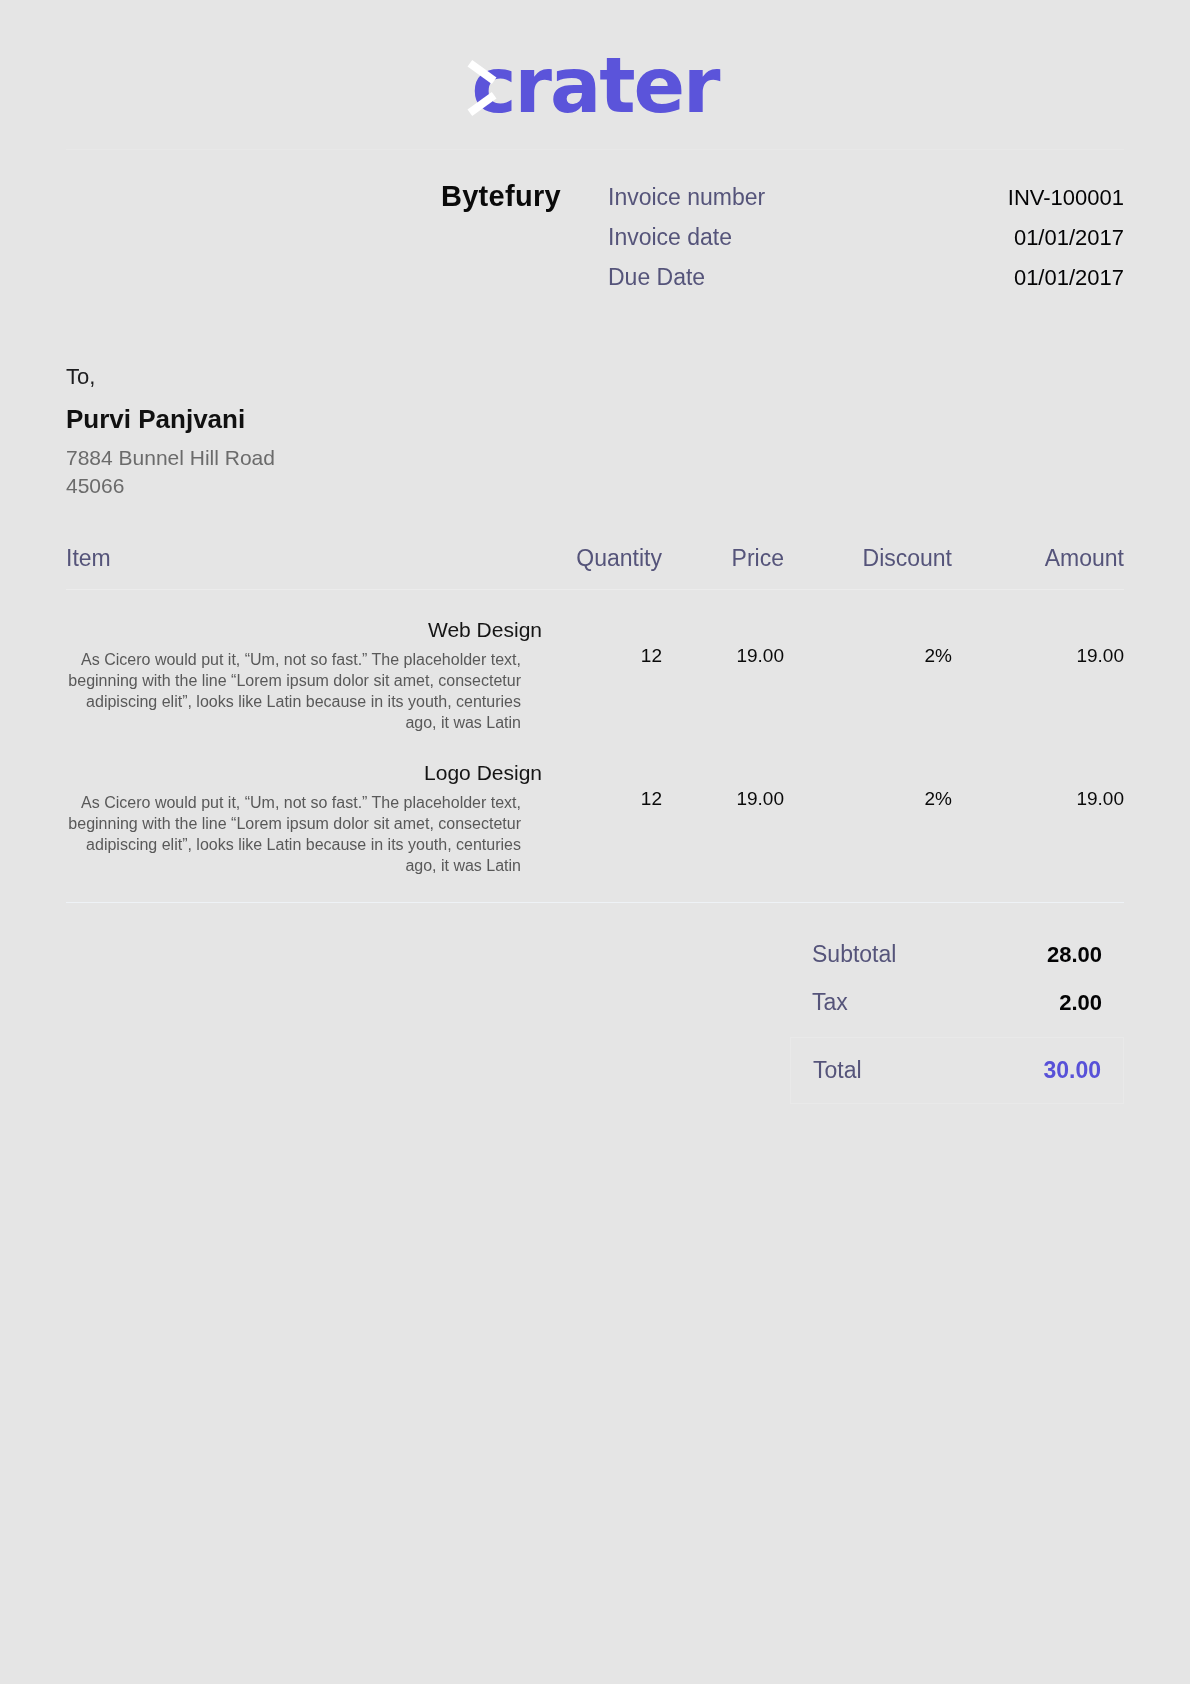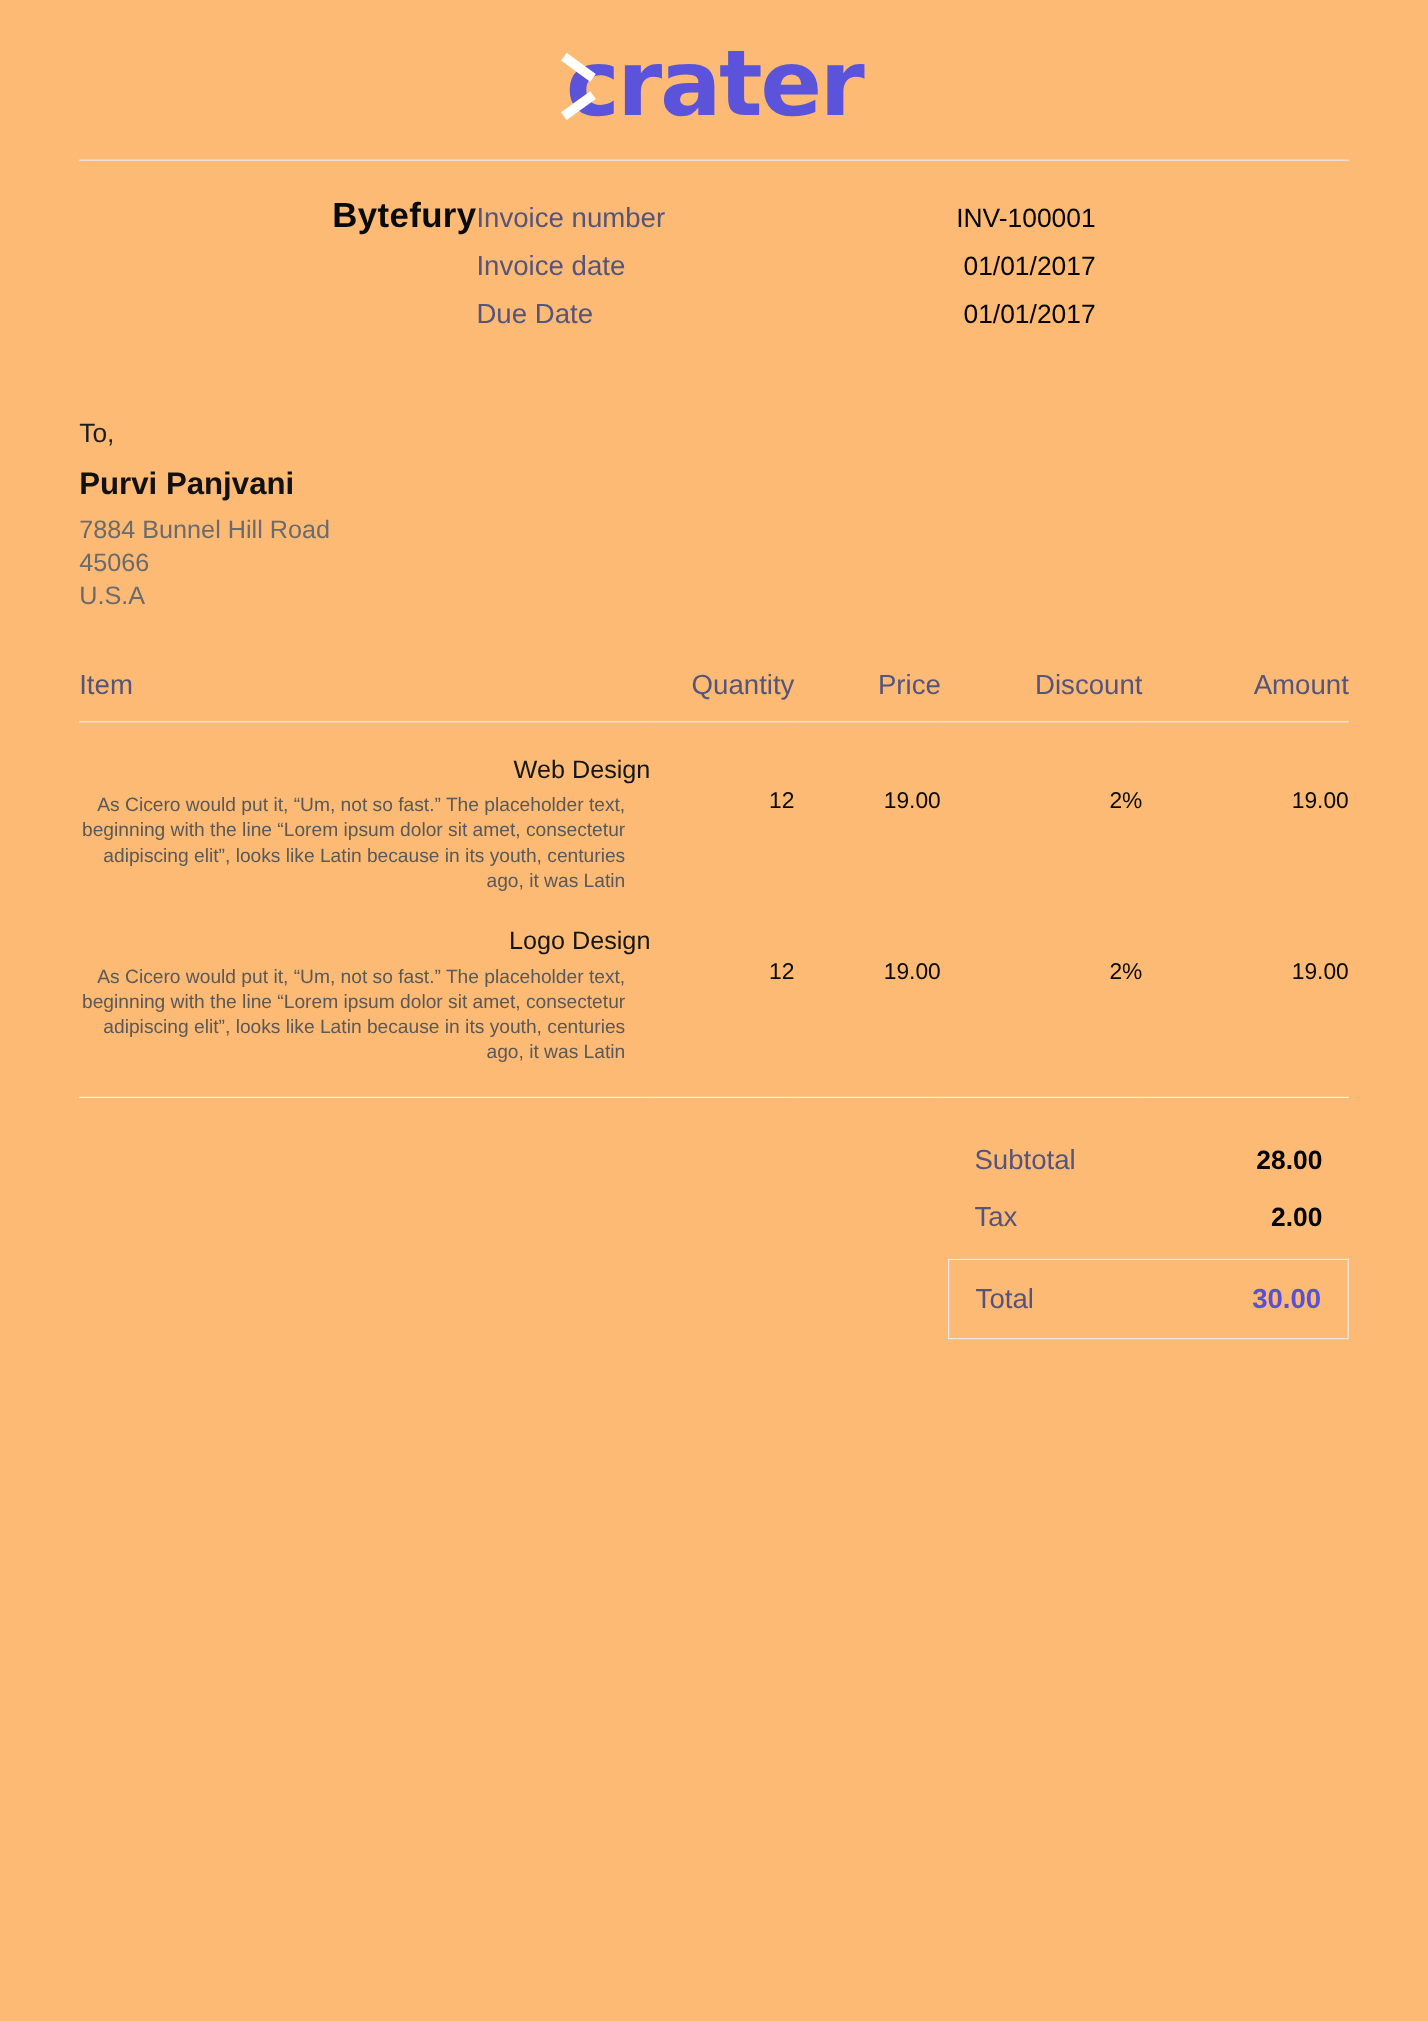--- a/index.html
+++ b/index.html
@@ -3,21 +3,21 @@
 <meta charset="utf-8">
 <style>
   * { margin:0; padding:0; box-sizing:border-box; }
   html,body { background:#ffffff; }
   body {
     width:1190px; height:1684px; margin:0 auto;
     font-family:"Liberation Sans", sans-serif;
     color:#040405;
     -webkit-font-smoothing:antialiased;
   }
-  .page { width:1190px; height:1684px; padding:0 66px; background:#fdba74; }
+  .page { width:1190px; height:1684px; padding:16px 66px; background:#e5e5e5; }
 
   
   .logo-wrap { text-align:center; padding-top:30px; height:130px; }
   .logo {
     display:inline-block; position:relative;
     font-family:"DejaVu Sans", sans-serif;
     font-weight:700; font-size:76px; line-height:1.05;
     color:#5B54DA; letter-spacing:-2px;
   }
   .logo-c { position:relative; display:inline-block; }
@@ -26,21 +26,21 @@
     left:-4px; top:22px; transform:rotate(36deg);
   }
   .logo-c::after {
     content:""; position:absolute; width:30px; height:8px; background:#fff;
     left:-4px; bottom:18px; transform:rotate(-36deg);
   }
 
   .top-divider { height:1px; background:#e8e8e8; margin-top:3px; }
 
   
-  .info-row { display:flex; justify-content:center; margin-top:30px; }
+  .info-row { display:flex; justify-content:flex-end; margin-top:30px;gap:47px; }
   .company-name { font-size:29px; font-weight:700; letter-spacing:0.3px; color:#0a0a0a; }
   .company-address { margin-top:12px; font-size:21px; color:#6B6B6B; line-height:28.5px; }
   .meta { width:516px; padding-top:4px; }
   .meta-row { display:flex; justify-content:space-between; align-items:baseline; margin-bottom:13px; }
   .meta-label { color:#55547A; font-size:23px; }
   .meta-value { color:#040405; font-size:22px; }
 
   
   .bill-to { margin-top:60px; }
   .to-prefix { font-size:22px; color:#1d1d1f; }
@@ -110,21 +110,20 @@
       </div>
     </div>
   </div>
 
   <div class="bill-to">
     <div class="to-prefix">To,</div>
     <div class="to-name">Purvi Panjvani</div>
     <div class="to-address">
       <div>7884 Bunnel Hill Road</div>
       <div>45066</div>
-      <div>U.S.A</div>
     </div>
   </div>
 
   <table class="items">
     <colgroup>
       <col style="width:auto">
       <col style="width:120px">
       <col style="width:122px">
       <col style="width:168px">
       <col style="width:172px">

